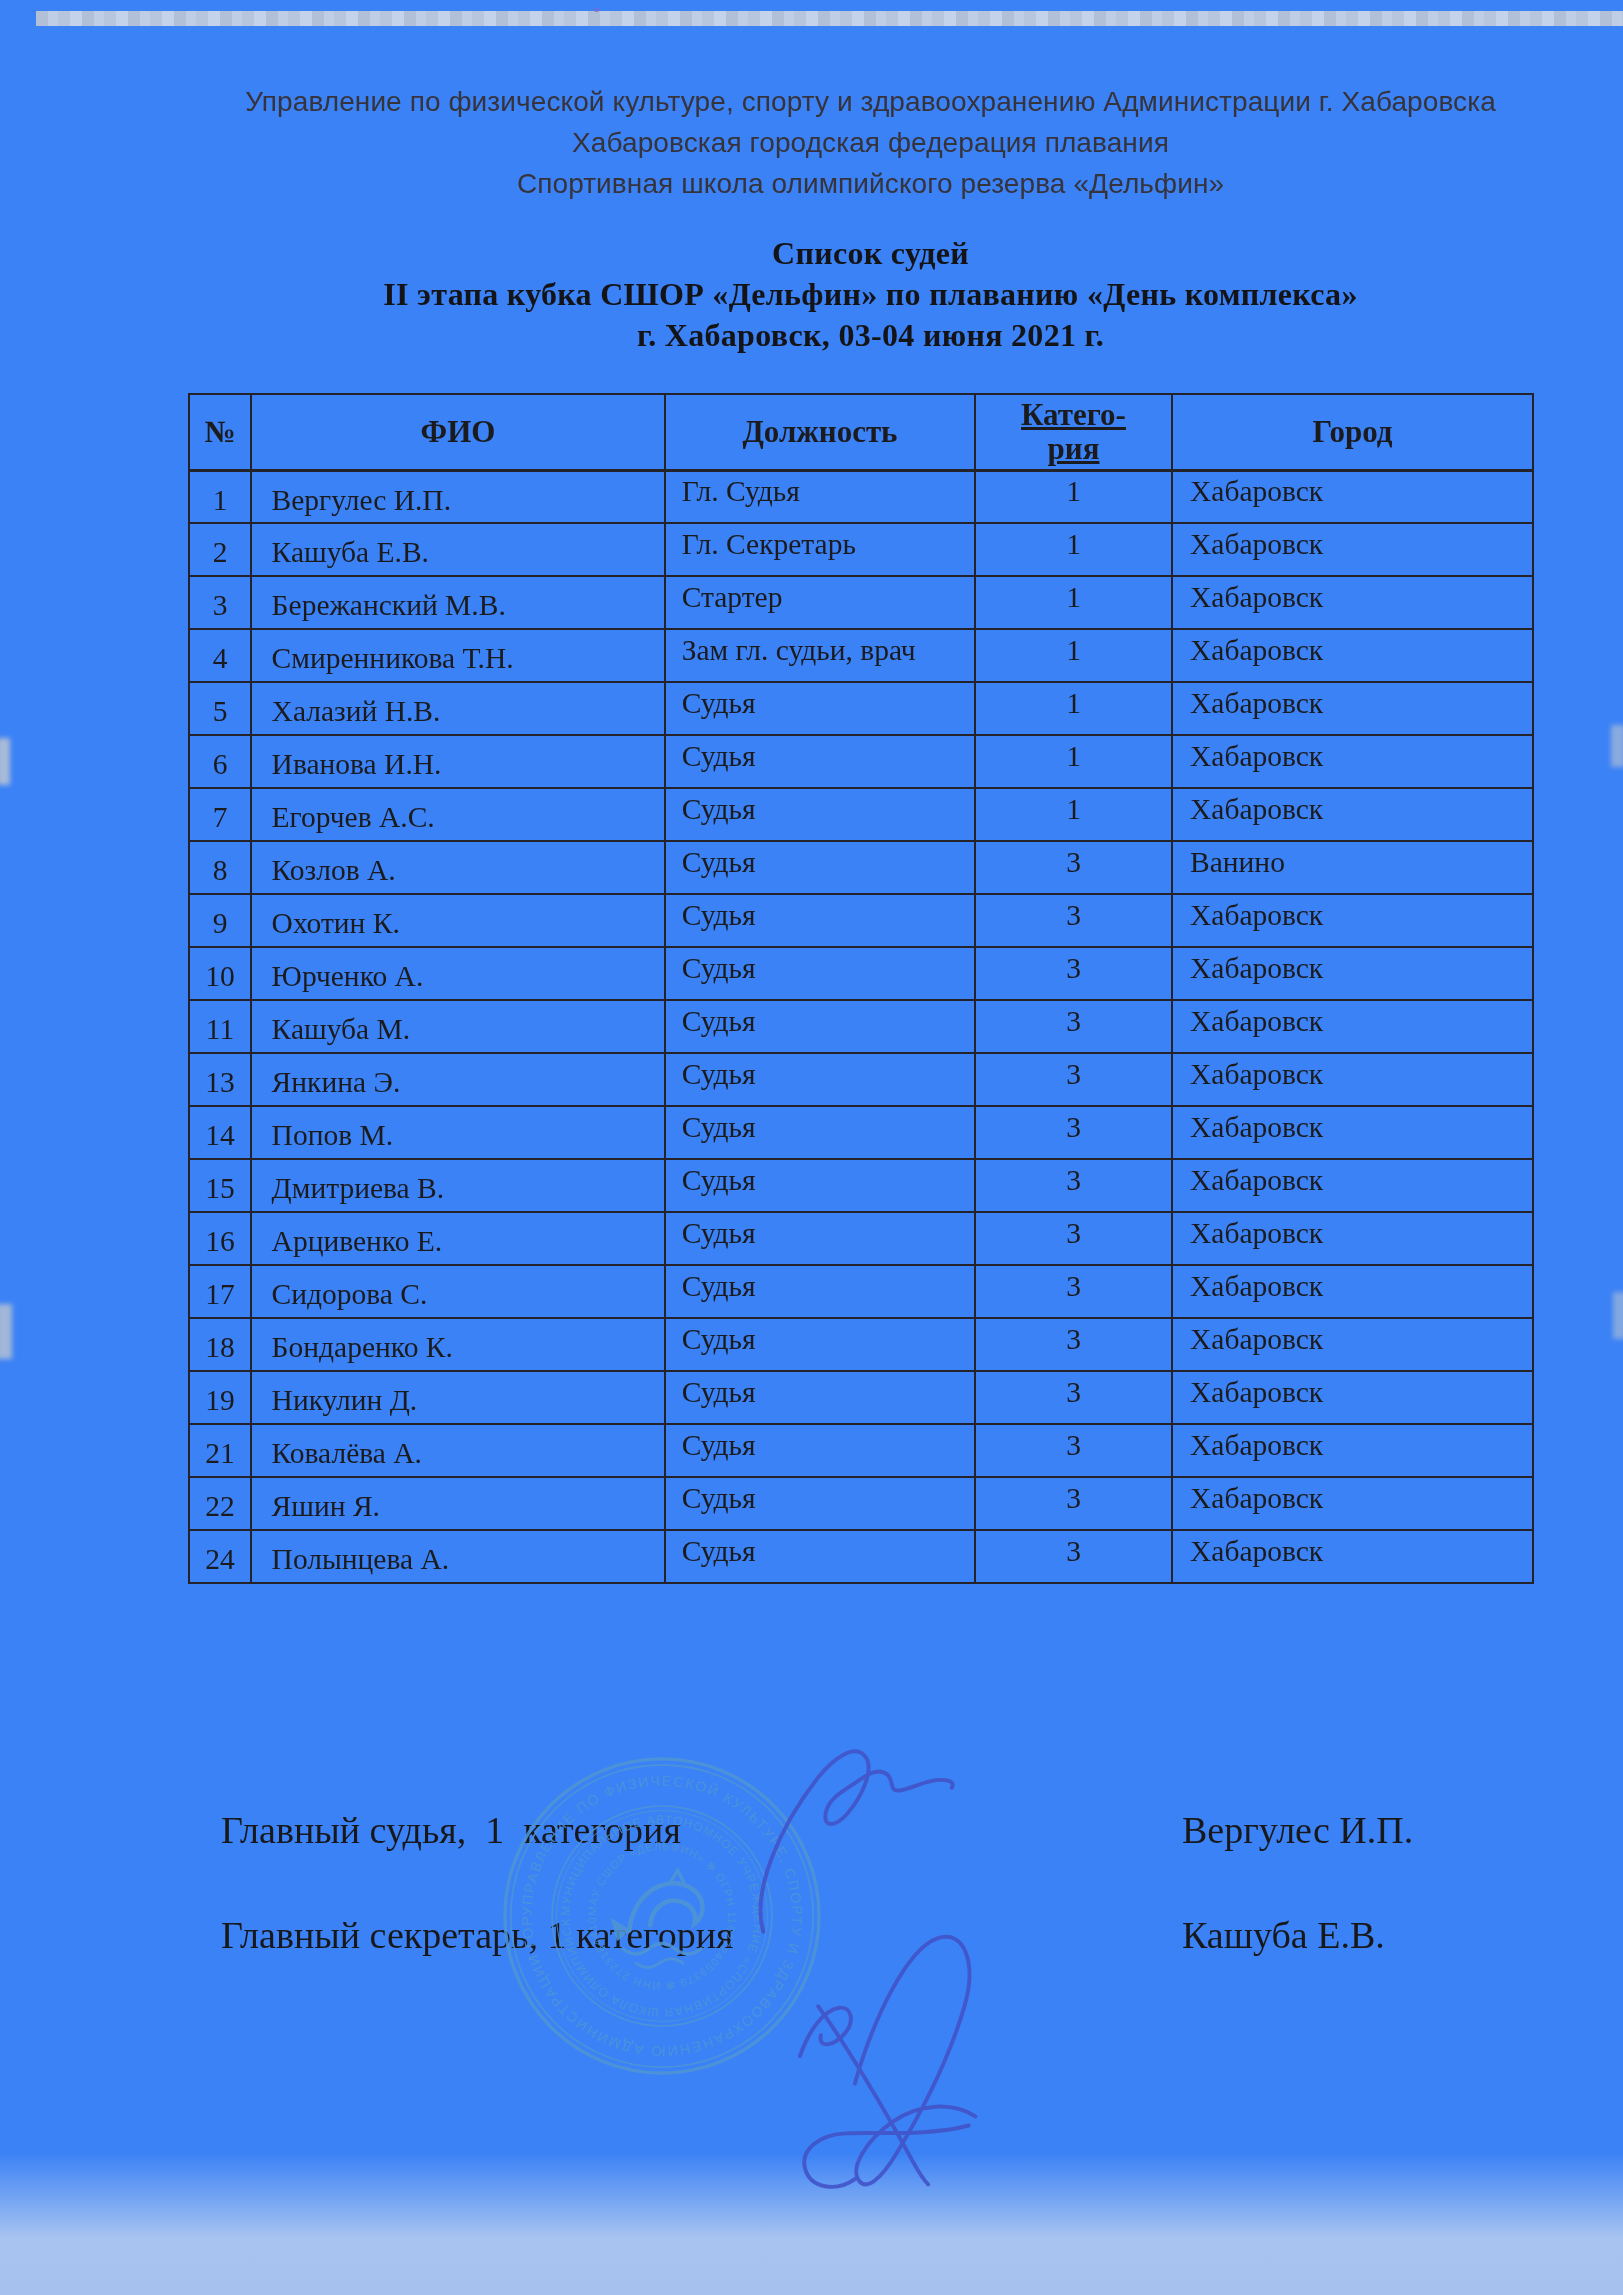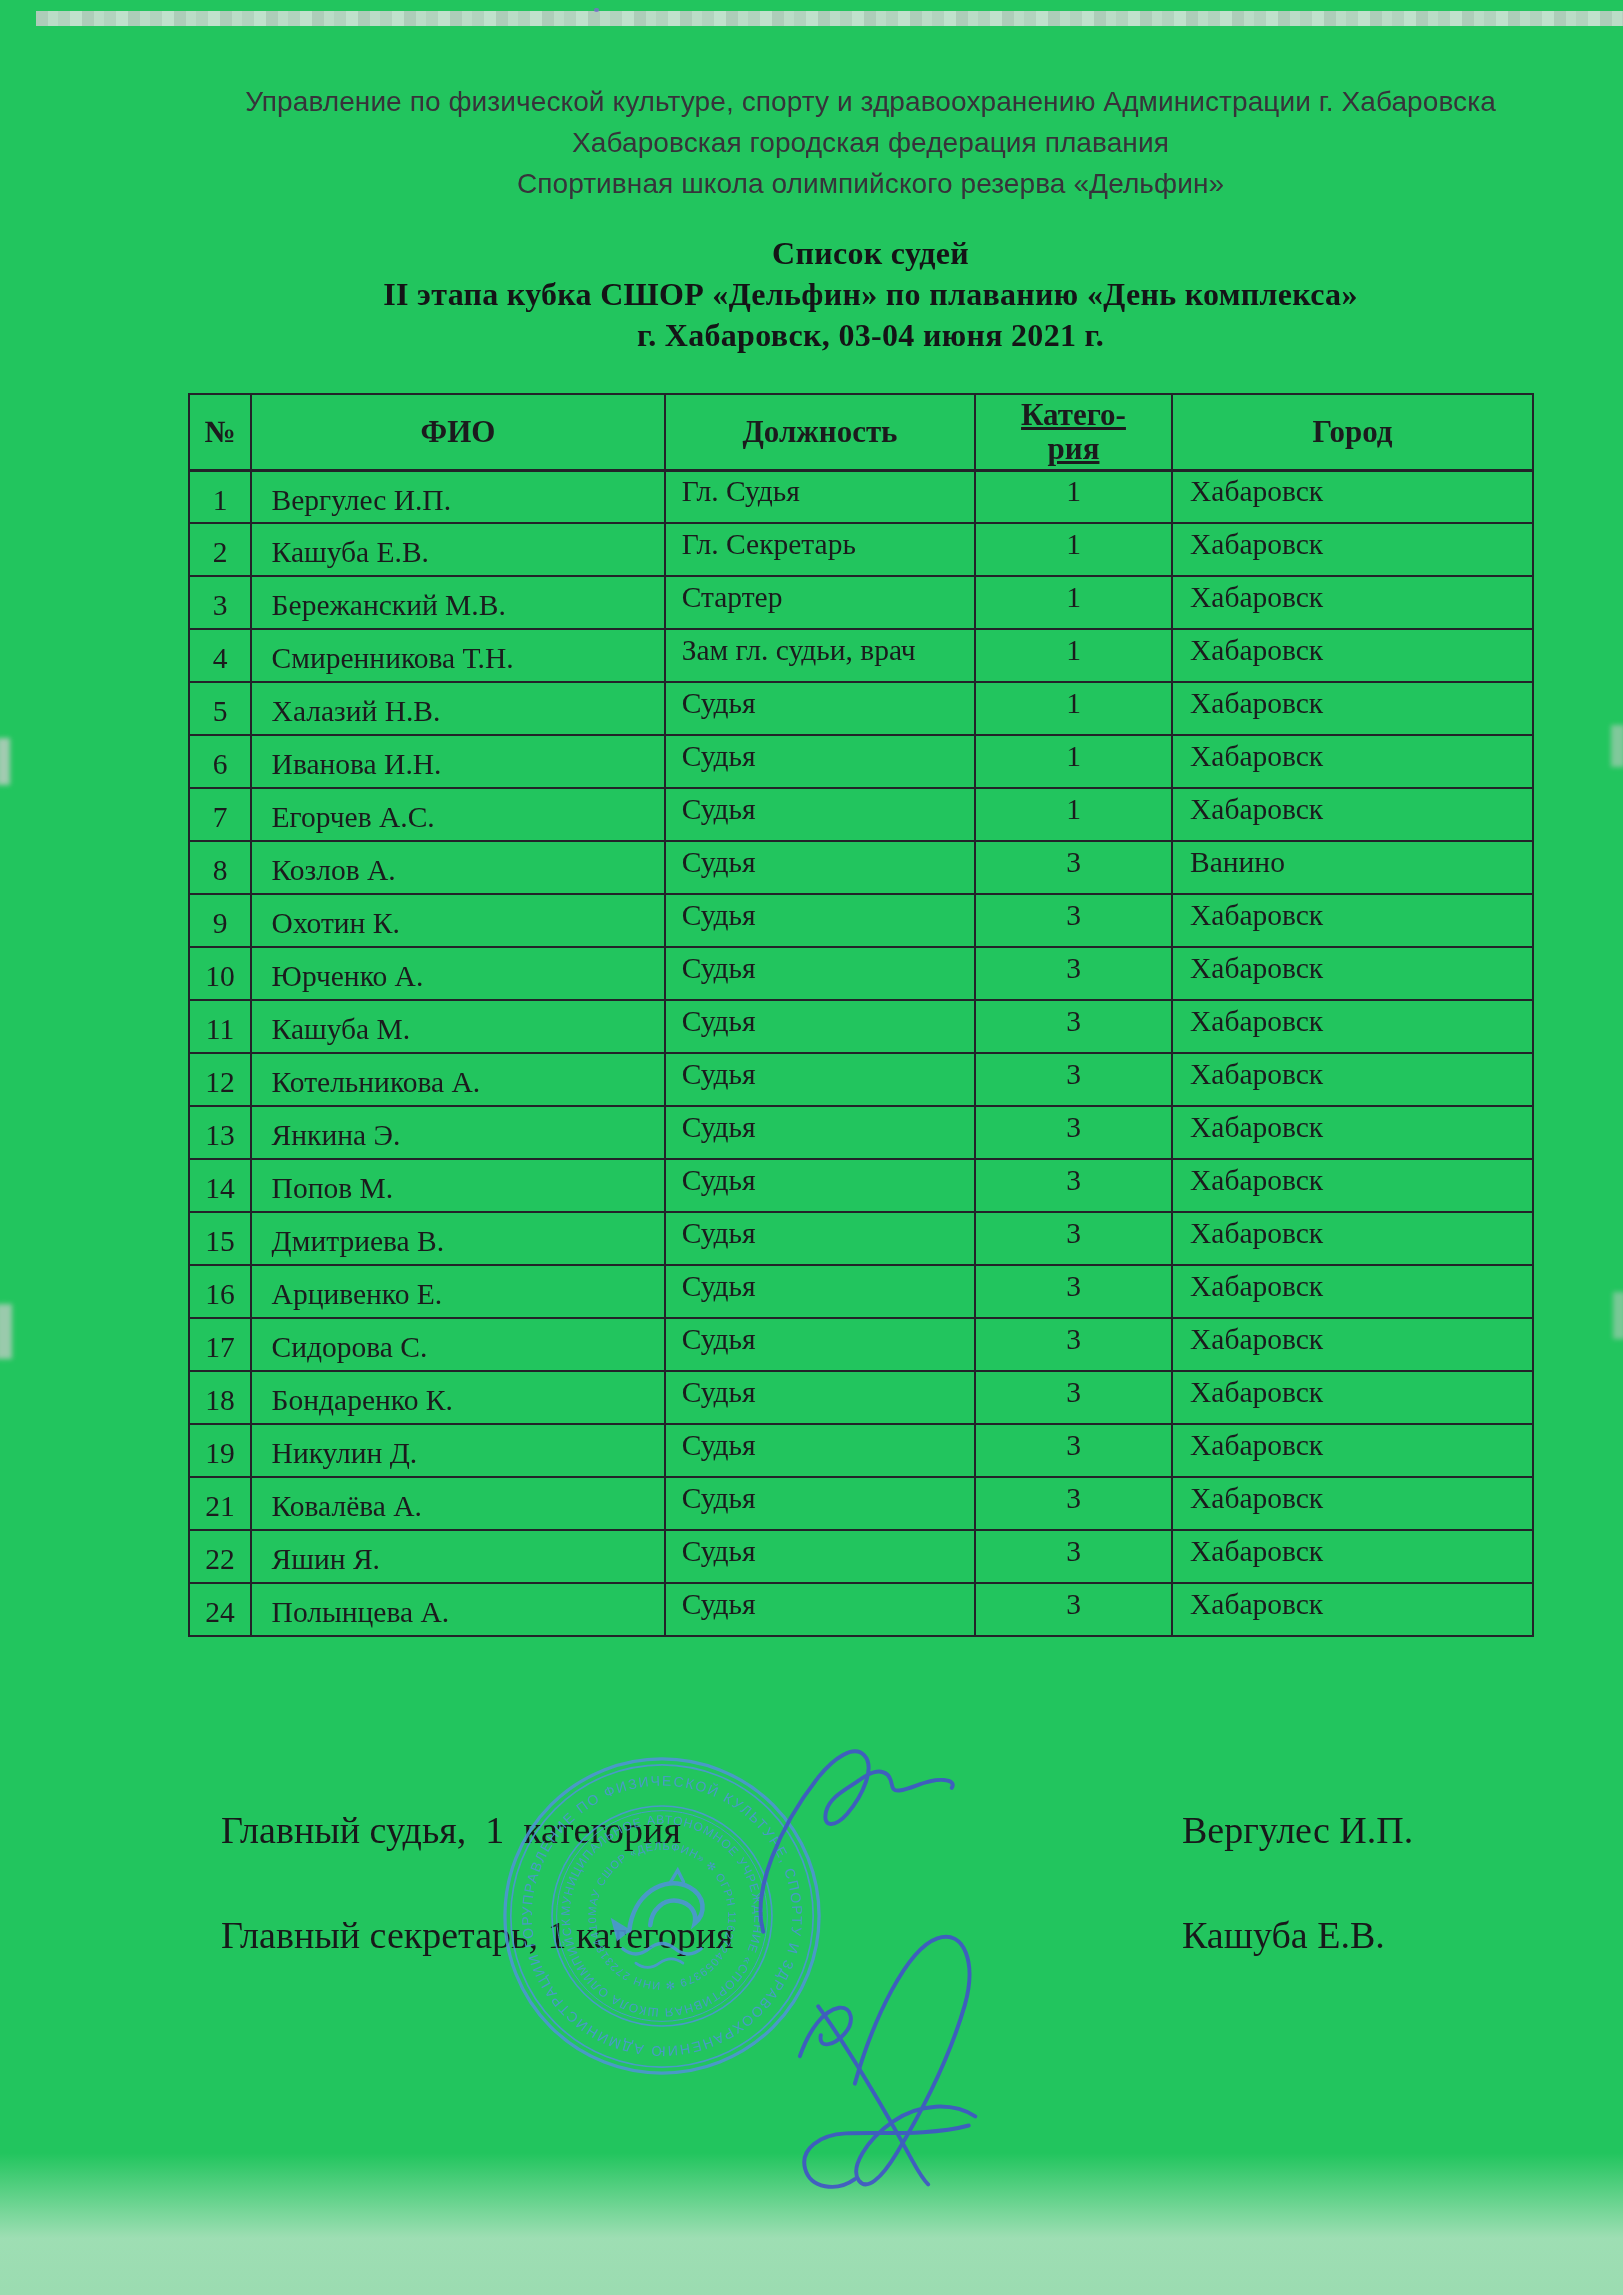--- a/index.html
+++ b/index.html
@@ -1,16 +1,16 @@
 <!DOCTYPE html>
 <html style="font-size:10.5px"><head>
 <meta charset="utf-8">
 <style>
   html,body{margin:0;padding:0;width:1624px;height:2295px;background:#e9e9e9;}
-  .page{position:absolute;left:0;top:0;width:1624px;height:2295px;background:#22c55e;overflow:hidden;}
+  .page{position:absolute;left:0;top:0;width:1624px;height:2295px;background:#3b82f6;overflow:hidden;}
   
   .scan-strip{position:absolute;left:36px;top:10.5px;width:1588px;height:15.7px;opacity:.8;
     background:repeating-linear-gradient(90deg,#d0d0d0 0 11.8px,#e2e2e2 11.8px 22px,#d7d7d7 22px 34px,#e8e8e8 34px 46px);
     filter:blur(0.7px);}
   .scan-dot{position:absolute;left:594px;top:7.9px;width:4.6px;height:4.6px;border-radius:50%;background:#7a6bd0;opacity:.8;}
   .smudge{position:absolute;background:#cdcdcd;filter:blur(2.6px);}
   .sm-l1{left:-2.6px;top:738px;width:13px;height:47px;opacity:.75;}
   .sm-l2{left:-3.9px;top:1304px;width:15.7px;height:55px;opacity:.7;}
   .sm-r1{left:1611px;top:725px;width:14.4px;height:42px;opacity:.55;}
   .sm-r2{left:1613px;top:1292px;width:13px;height:47px;opacity:.5;}
@@ -166,27 +166,20 @@
       <td class="c-city">Хабаровск</td>
     </tr>
         <tr>
       <td class="c-num">11</td>
       <td class="c-name">Кашуба М.</td>
       <td class="c-role">Судья</td>
       <td class="c-cat">3</td>
       <td class="c-city">Хабаровск</td>
     </tr>
         <tr>
-      <td class="c-num">12</td>
-      <td class="c-name">Котельникова А.</td>
-      <td class="c-role">Судья</td>
-      <td class="c-cat">3</td>
-      <td class="c-city">Хабаровск</td>
-    </tr>
-        <tr>
       <td class="c-num">13</td>
       <td class="c-name">Янкина Э.</td>
       <td class="c-role">Судья</td>
       <td class="c-cat">3</td>
       <td class="c-city">Хабаровск</td>
     </tr>
         <tr>
       <td class="c-num">14</td>
       <td class="c-name">Попов М.</td>
       <td class="c-role">Судья</td>

